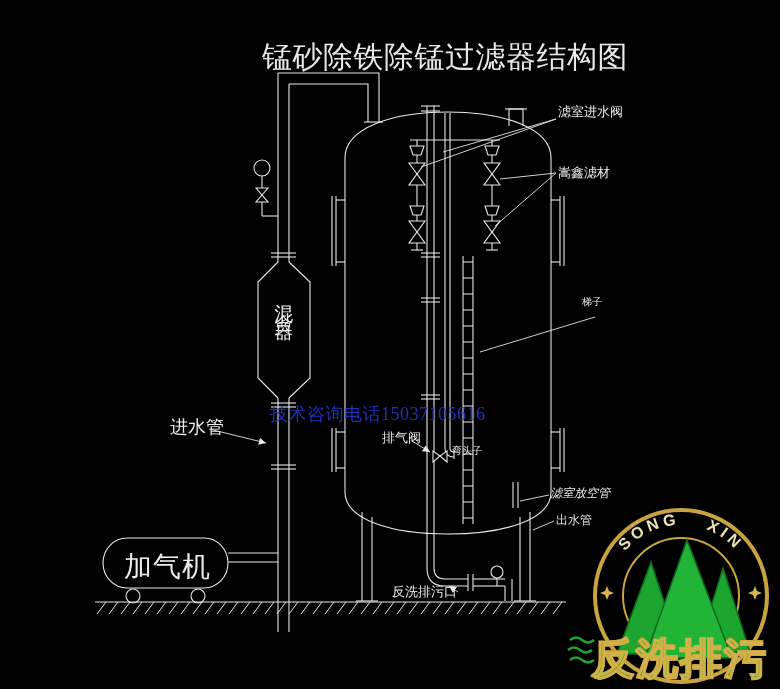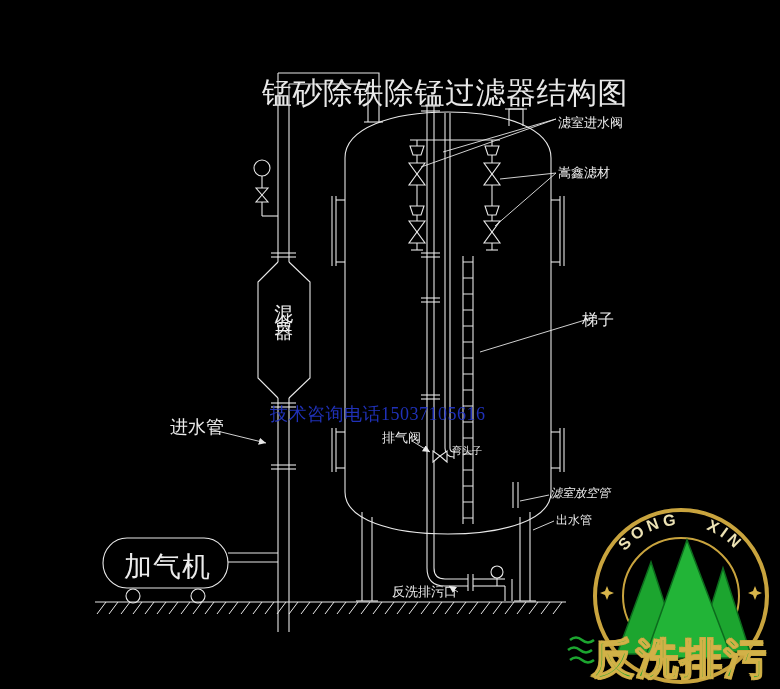--- a/index.html
+++ b/index.html
@@ -1,20 +1,20 @@
 <!DOCTYPE html>
 <html><head>
 <meta charset="utf-8">
 <style>
   html,body{margin:0;padding:0;background:#000;}
   .stage{position:relative;width:780px;height:689px;background:#000;overflow:hidden;
          font-family:"Liberation Serif",serif;}
   .stage svg{position:absolute;left:0;top:0;}
   .lbl{position:absolute;color:#ececec;white-space:nowrap;line-height:1.15;}
-  .title{font-size:30px;letter-spacing:0.5px;color:#e8e8e8;margin-top:36px;}
+  .title{font-size:30px;letter-spacing:0.5px;color:#e8e8e8;}
   .watermark{font-size:18px;color:#2336c8;opacity:.92;letter-spacing:0.5px;margin-left:8px;}
   .mixer-label{writing-mode:vertical-rl;text-orientation:upright;font-size:19px;letter-spacing:9px;}
   .brand{position:absolute;font-weight:bold;font-size:42px;letter-spacing:2px;color:#18a52c;
          -webkit-text-stroke:1.3px #d2b148;
          text-shadow:1px 1px 0 #c9a43e,-1px -1px 0 #c9a43e,1px -1px 0 #c9a43e,-1px 1px 0 #c9a43e;}
 </style>
 </head>
 <body>
 
 <div class="stage">
@@ -197,25 +197,25 @@
         <path d="M568,650 q6,-5 12,0 q6,5 12,0"></path>
         <path d="M570,660 q6,-5 12,0 q6,5 12,0"></path>
       </g>
     </g>
   </svg>
 
   <div class="lbl title" style="left:262px;top:40px;">锰砂除铁除锰过滤器结构图</div>
 
   <div class="lbl watermark" style="left:262px;top:404px;">技术咨询电话15037105616</div>
 
-  <div class="lbl" style="left:558px;top:116px;font-size:13px;">滤室进水阀</div>
+  <div class="lbl" style="left:558px;top:105px;font-size:13px;">滤室进水阀</div>
 
   <div class="lbl" style="left:558px;top:166px;font-size:13px;">嵩鑫滤材</div>
 
-  <div class="lbl" style="left:582px;top:311px;font-size:16px;">梯子</div>
+  <div class="lbl" style="left:582px;top:296px;font-size:10px;">梯子</div>
 
   <div class="lbl" style="left:550px;top:487px;font-size:12px;font-style:italic;">滤室放空管</div>
 
   <div class="lbl" style="left:556px;top:514px;font-size:12px;">出水管</div>
 
   <div class="lbl" style="left:382px;top:431px;font-size:13px;">排气阀</div>
 
   <div class="lbl" style="left:452px;top:445px;font-size:10px;">弯头子</div>
 
   <div class="lbl" style="left:392px;top:585px;font-size:13px;">反洗排污口</div>

